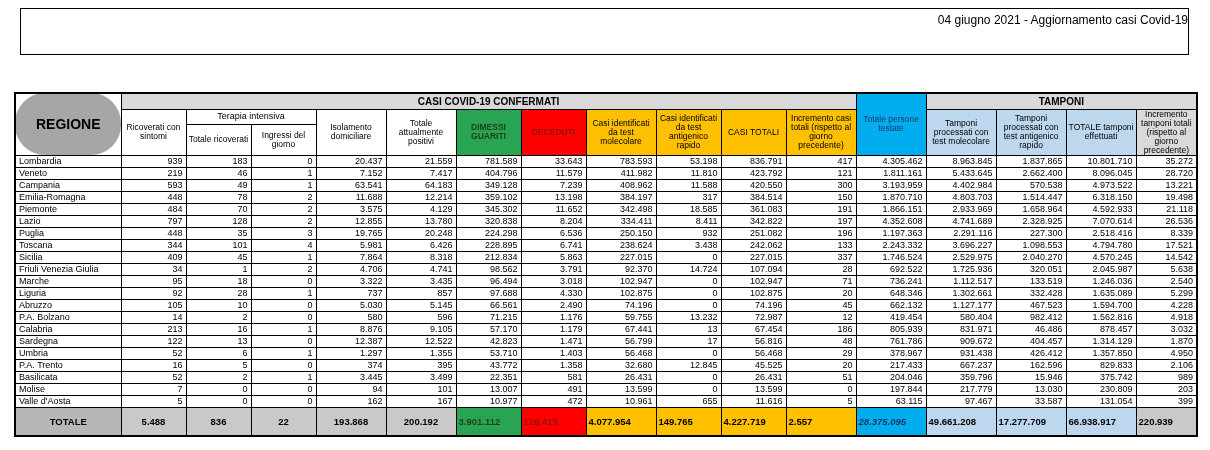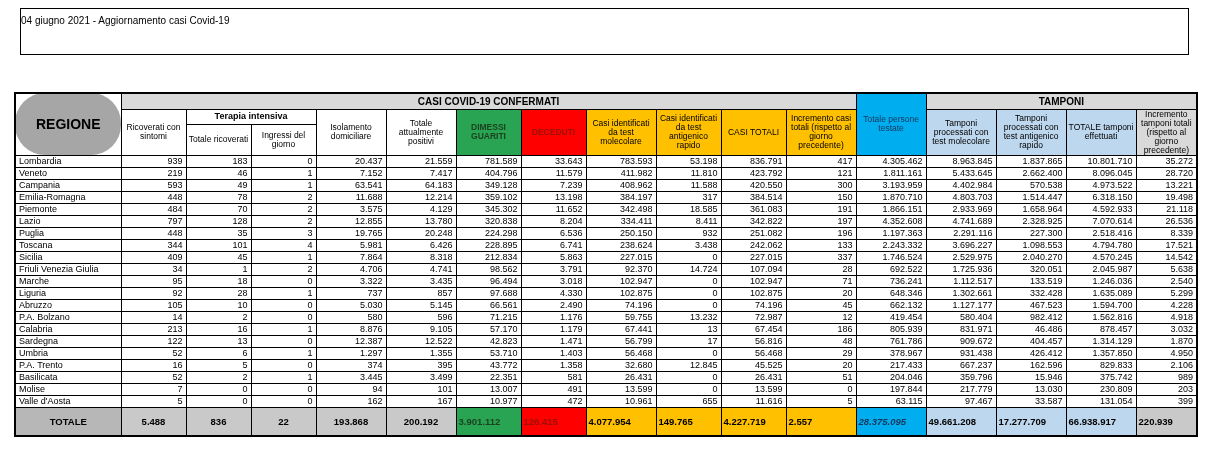--- a/index.html
+++ b/index.html
@@ -1,30 +1,30 @@
 <!DOCTYPE html>
 <html style="--c-green: #28a452; --c-red: #fe0000; --c-yellow: #ffc000; --c-cyan: #00aeef; --c-lblue: #bdd7ee; --c-band: #d9d9d9; --c-reg: #a6a6a6; --c-totgray: #c9c9c9; --c-totlabel: #b7b7b7; --c-greentxt: #1c4220; --c-redtxt: #9c1006; --c-cyantxt: #17365d;"><head>
 <meta charset="utf-8">
 <style>
   html,body{margin:0;padding:0;background:#fff;}
   body{width:1210px;height:450px;position:relative;font-family:"Liberation Sans",sans-serif;color:#000;}
 
   
   .title-box{position:absolute;left:20px;top:8px;width:1169px;height:47px;border:1px solid #000;
     display:flex;flex-direction:column;justify-content:space-between;box-sizing:border-box;padding:5px 0 6px;}
-  .title-line{text-align:left;font-size:10px;line-height:13px;}
+  .title-line{text-align:right;font-size:12px;line-height:13px;}
 
   
   .tbl-wrap{position:absolute;left:14px;top:92px;}
   table{border-collapse:collapse;table-layout:fixed;width:1182px;border:2px solid #000;}
   th,td{border:1px solid #000;overflow:hidden;box-sizing:border-box;padding:0 2px;vertical-align:middle;}
   th{font-weight:normal;font-size:8.5px;line-height:9px;text-align:center;background:#fff;}
   .band{background:var(--c-band);font-weight:bold;font-size:10px;height:16px;}
   .h-regione{background:var(--c-reg);font-weight:bold;font-size:14px;border-radius:30px;}
-  .h-terapia{font-size:9px;height:15px;font-weight:bold;}
+  .h-terapia{font-size:9px;height:15px;}
   .h-green{background:var(--c-green);color:var(--c-greentxt);font-weight:bold;}
   .h-red{background:var(--c-red);color:var(--c-redtxt);font-weight:bold;}
   .h-yellow{background:var(--c-yellow);}
   .h-cyan{background:var(--c-cyan);color:var(--c-cyantxt);}
   .h-lblue{background:var(--c-lblue);}
   .h-gray{background:var(--c-band);}
 
   tbody td{font-size:9px;height:11.8px;line-height:11px;text-align:right;white-space:nowrap;padding:0 3px;}
   tbody td.region{text-align:left;}
 

